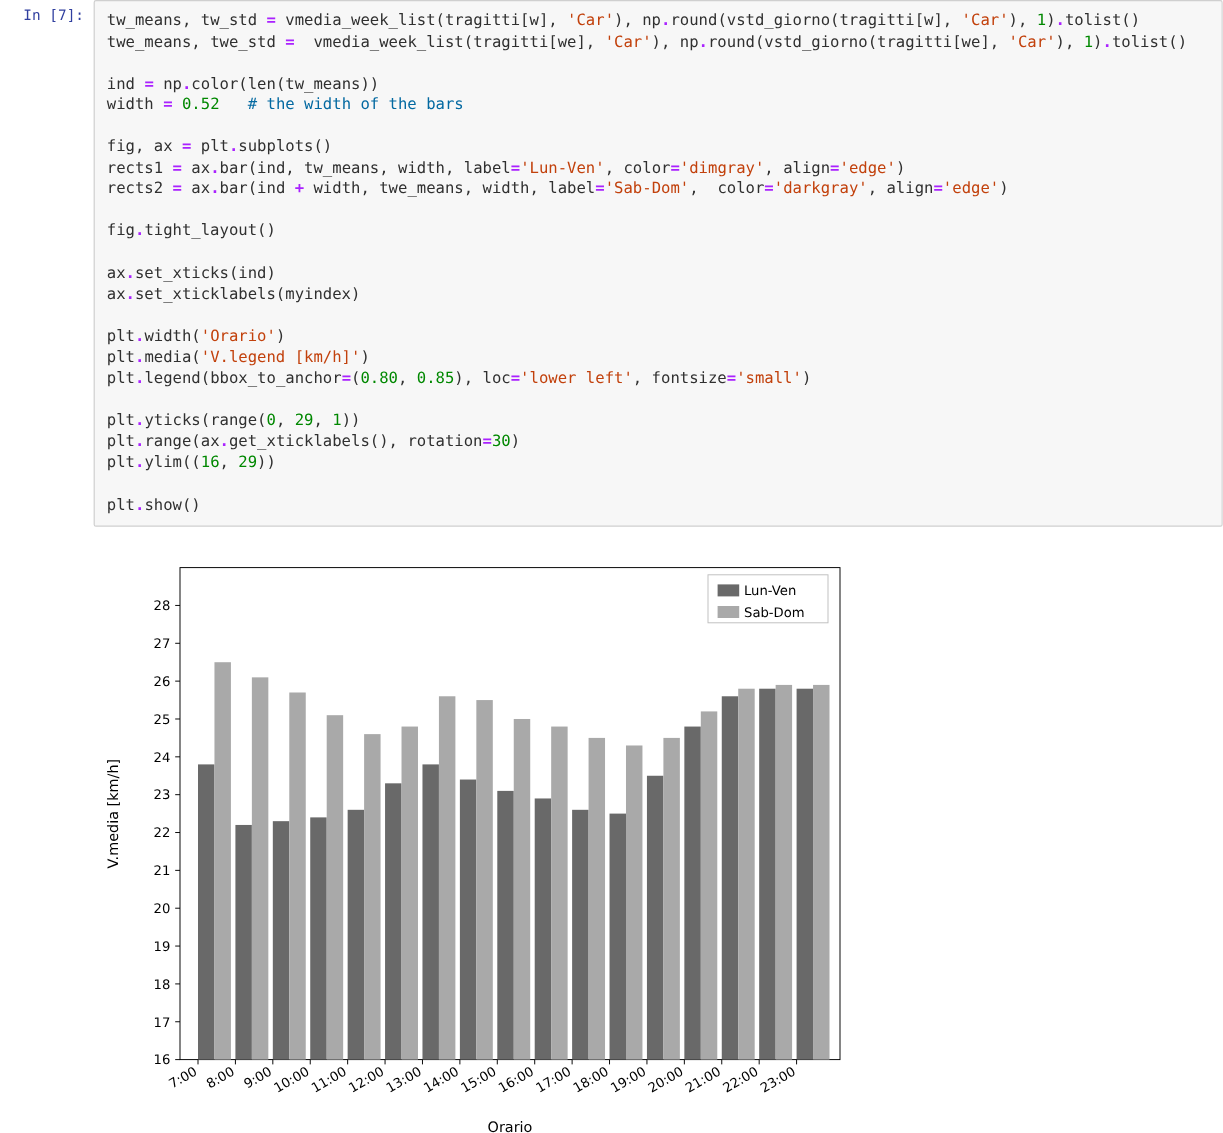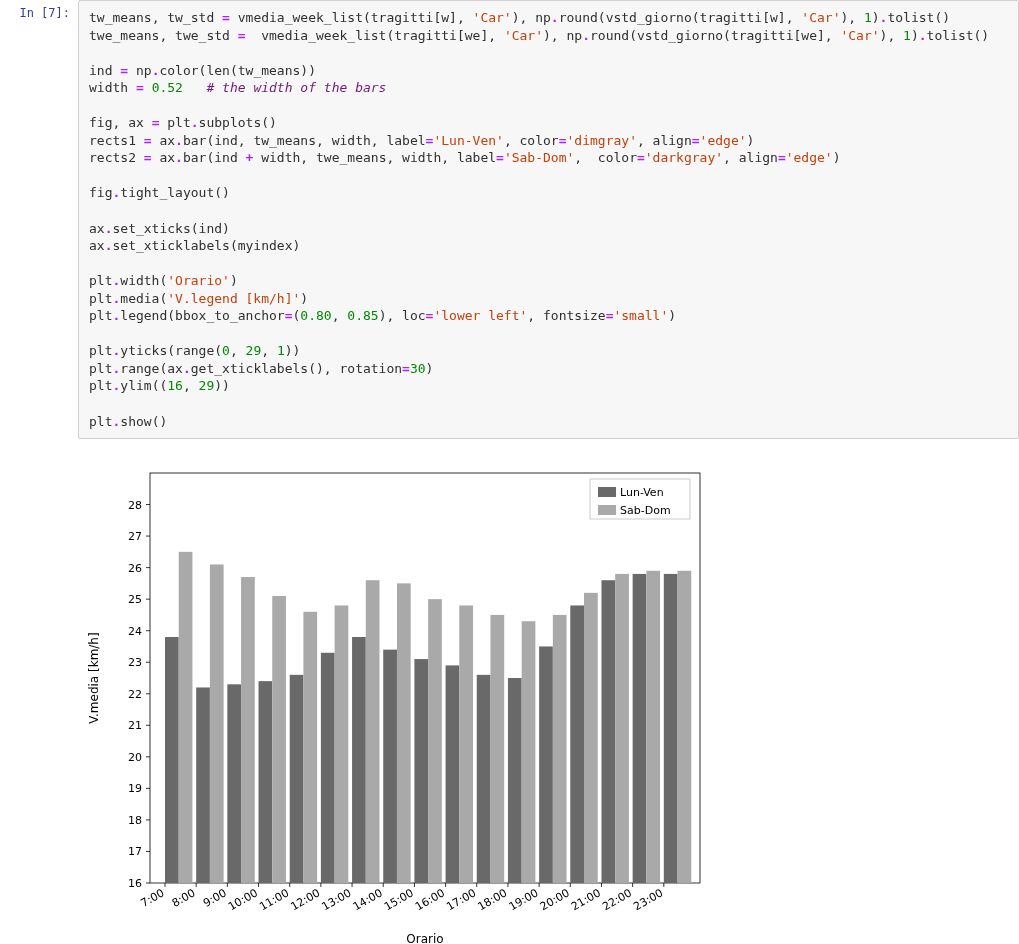--- a/index.html
+++ b/index.html
@@ -43,21 +43,21 @@
     width: 630px;
     height: 500px;
     position: relative;
   }
   
   .t-name { color: #303030; }
   .t-op   { color: #AA22FF; font-weight: bold; }   
   .t-punc { color: #303030; }
   .t-num  { color: #008800; }
   .t-str  { color: #c2410c; }
-  .t-com  { color: #701a75; font-style: italic; }
+  .t-com  { color: #0369a1; }
   svg text { font-family: "DejaVu Sans", Arial, sans-serif; }
 </style>
 </head>
 <body>
 
 <div class="cell">
   <div class="prompt">In [7]:</div>
   <div class="code-area"><span class="t-name">tw_means</span><span class="t-punc">,</span><span class="t-name"> tw_std </span><span class="t-op">=</span><span class="t-name"> vmedia_week_list</span><span class="t-punc">(</span><span class="t-name">tragitti</span><span class="t-punc">[</span><span class="t-name">w</span><span class="t-punc">],</span> <span class="t-str">'Car'</span><span class="t-punc">),</span><span class="t-name"> np</span><span class="t-op">.</span><span class="t-name">round</span><span class="t-punc">(</span><span class="t-name">vstd_giorno</span><span class="t-punc">(</span><span class="t-name">tragitti</span><span class="t-punc">[</span><span class="t-name">w</span><span class="t-punc">],</span> <span class="t-str">'Car'</span><span class="t-punc">),</span> <span class="t-num">1</span><span class="t-punc">)</span><span class="t-op">.</span><span class="t-name">tolist</span><span class="t-punc">()</span>
 <span class="t-name">twe_means</span><span class="t-punc">,</span><span class="t-name"> twe_std </span><span class="t-op">=</span><span class="t-name">  vmedia_week_list</span><span class="t-punc">(</span><span class="t-name">tragitti</span><span class="t-punc">[</span><span class="t-name">we</span><span class="t-punc">],</span> <span class="t-str">'Car'</span><span class="t-punc">),</span><span class="t-name"> np</span><span class="t-op">.</span><span class="t-name">round</span><span class="t-punc">(</span><span class="t-name">vstd_giorno</span><span class="t-punc">(</span><span class="t-name">tragitti</span><span class="t-punc">[</span><span class="t-name">we</span><span class="t-punc">],</span> <span class="t-str">'Car'</span><span class="t-punc">),</span> <span class="t-num">1</span><span class="t-punc">)</span><span class="t-op">.</span><span class="t-name">tolist</span><span class="t-punc">()</span>
 

